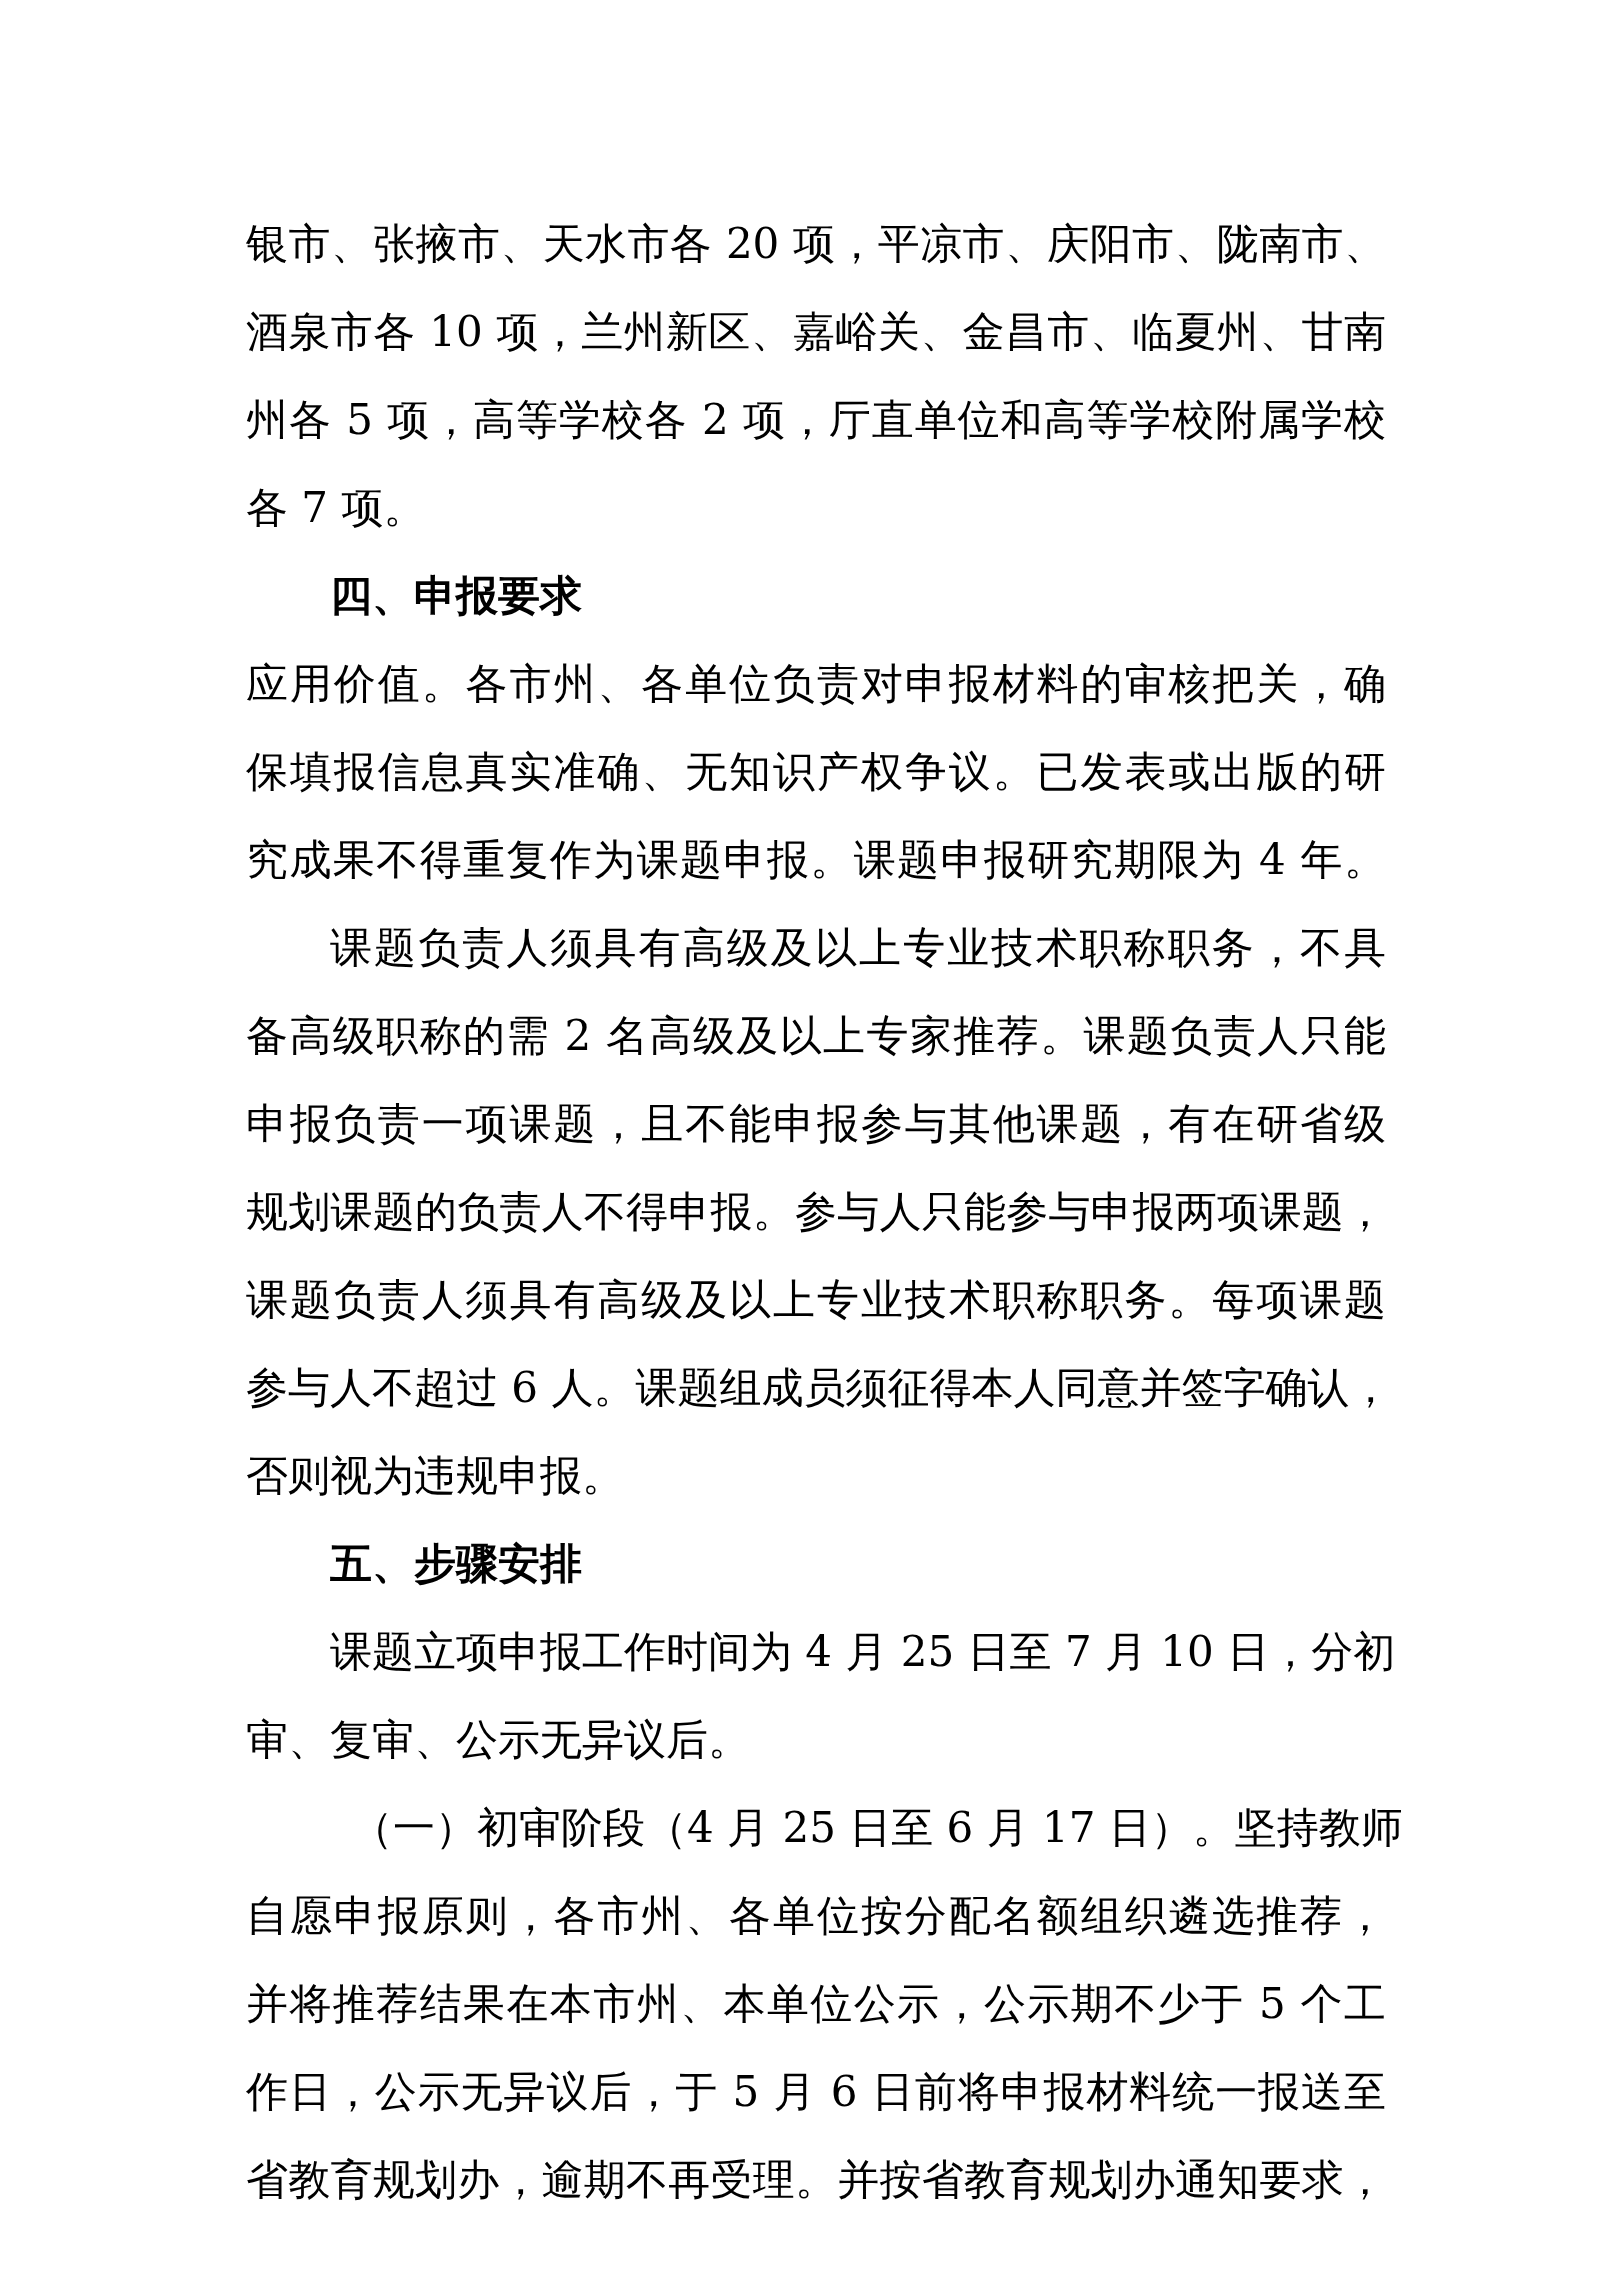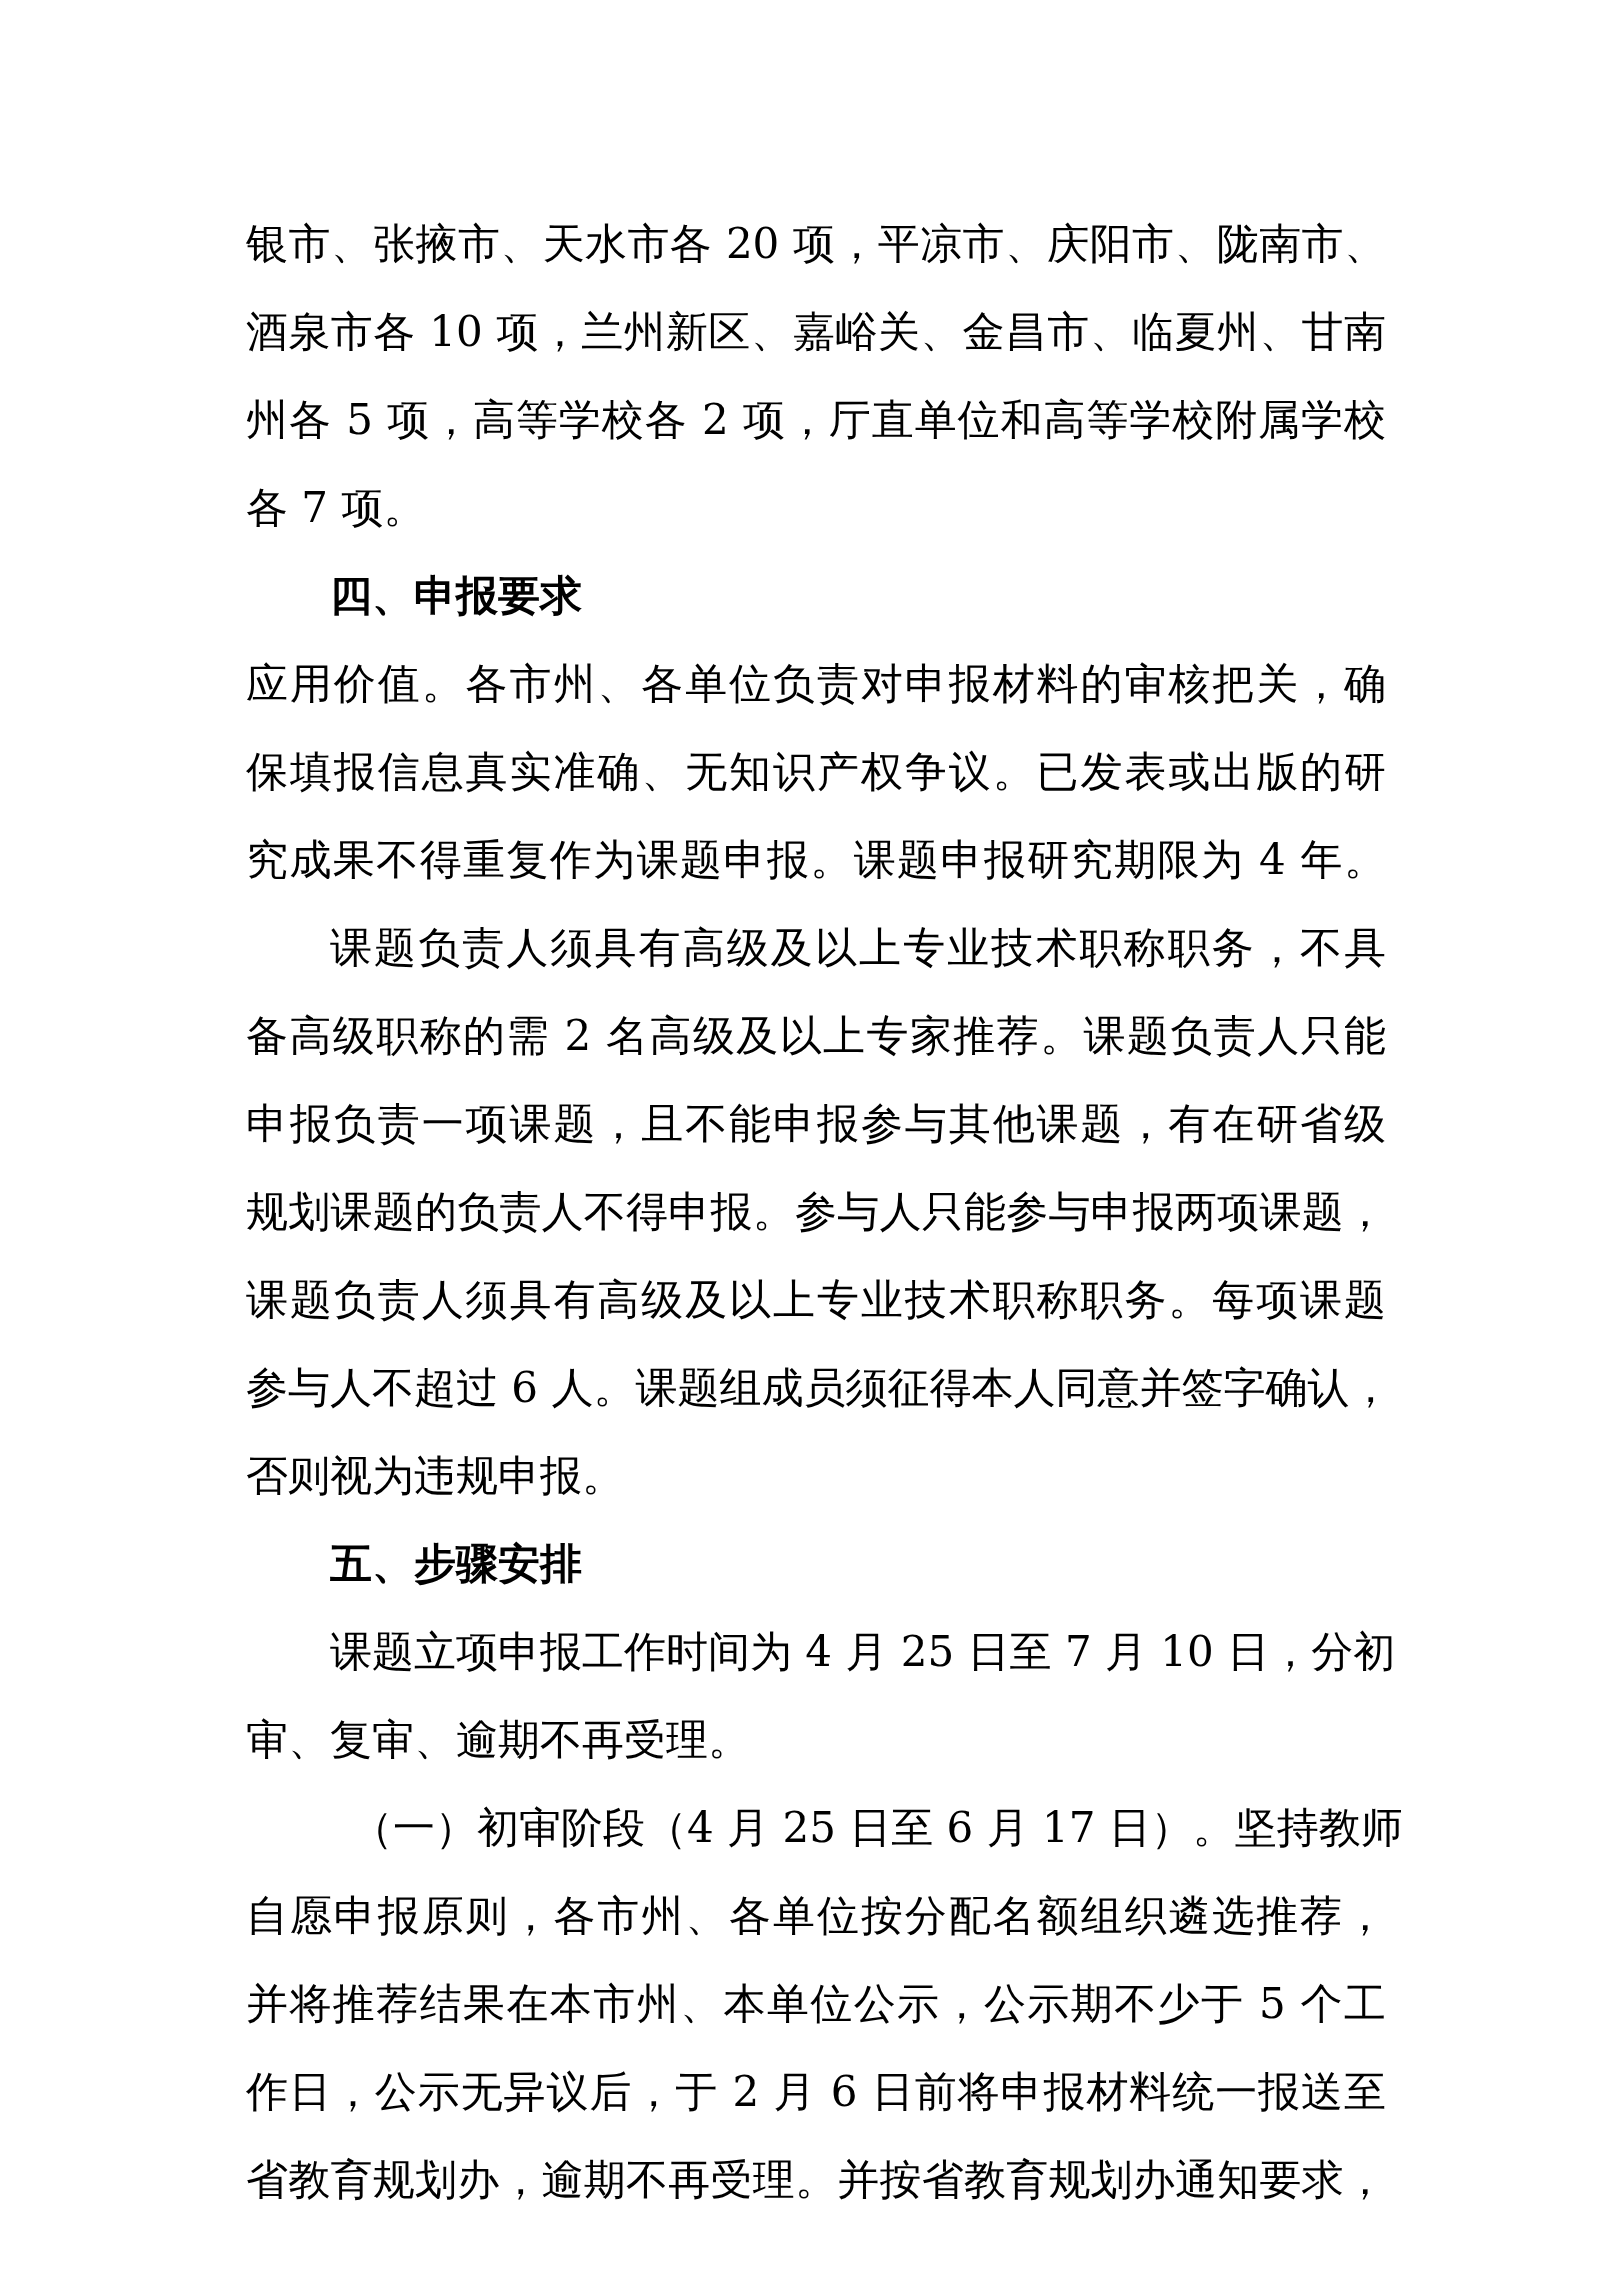--- a/index.html
+++ b/index.html
@@ -58,26 +58,26 @@
     <span class="line">规划课题的负责人不得申报。参与人只能参与申报两项课题，</span>
     <span class="line">课题负责人须具有高级及以上专业技术职称职务。每项课题</span>
     <span class="line">参与人不超过 6 人。课题组成员须征得本人同意并签字确认，</span>
     <span class="line last">否则视为违规申报。</span>
   </div>
 
   <div class="line heading">五、步骤安排</div>
 
   <div>
     <span class="line indent">课题立项申报工作时间为 4 月 25 日至 7 月 10 日，分初</span>
-    <span class="line last">审、复审、逾期不再受理。</span>
+    <span class="line last">审、复审、公示无异议后。</span>
   </div>
 
   <div>
     <span class="line indent2">（一）初审阶段（4 月 25 日至 6 月 17 日）。坚持教师</span>
     <span class="line">自愿申报原则，各市州、各单位按分配名额组织遴选推荐，</span>
     <span class="line">并将推荐结果在本市州、本单位公示，公示期不少于 5 个工</span>
-    <span class="line">作日，公示无异议后，于 2 月 6 日前将申报材料统一报送至</span>
+    <span class="line">作日，公示无异议后，于 5 月 6 日前将申报材料统一报送至</span>
     <span class="line">省教育规划办，逾期不再受理。并按省教育规划办通知要求，</span>
 
   </div>
 
 </div>
 
 
 </body></html>

